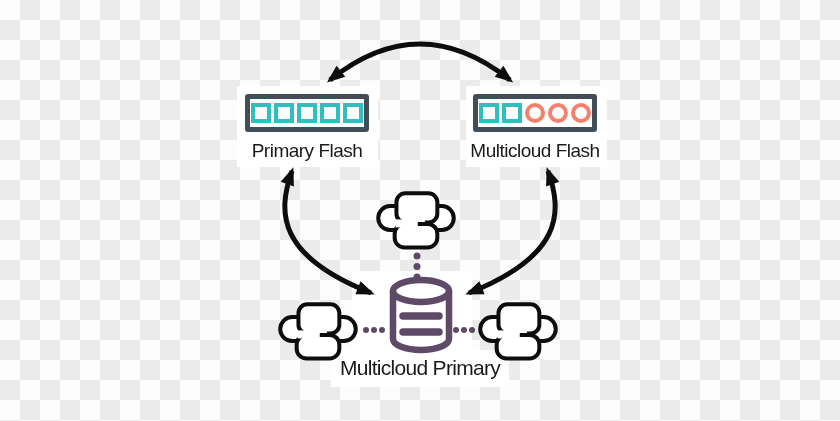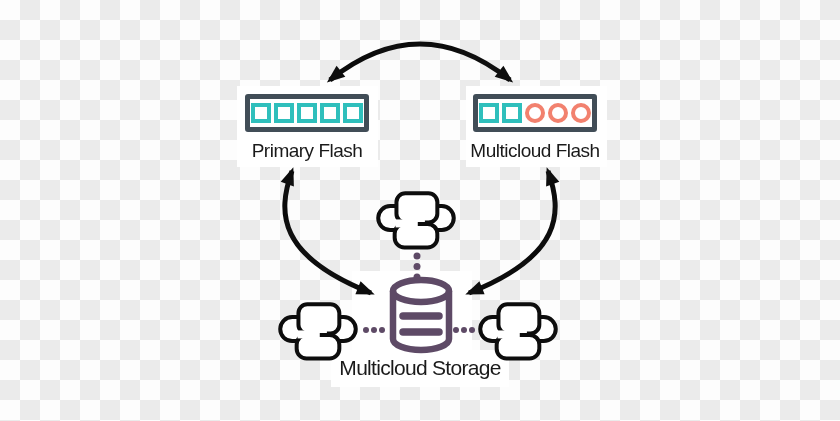--- a/index.html
+++ b/index.html
@@ -131,15 +131,15 @@
   </svg>
 
   <svg class="db" style="left:389px;top:277px;width:64px;height:81px" viewBox="0 0 64 81">
     <path class="db-fill" d="M4,14 V62 A28,11 0 0 0 60,62 V14 Z"></path>
     <ellipse class="db-ellipse" cx="32" cy="14" rx="28" ry="11"></ellipse>
     <path class="db-stroke" d="M4,14 V62 A28,11 0 0 0 60,62 V14"></path>
     <line class="db-bar" x1="14" y1="39" x2="50" y2="39"></line>
     <line class="db-bar" x1="14" y1="55" x2="50" y2="55"></line>
   </svg>
 
-  <div class="storage-label">Multicloud Storage</div>
+  <div class="storage-label">Multicloud Primary</div>
 
 </div>
 
 </body></html>

